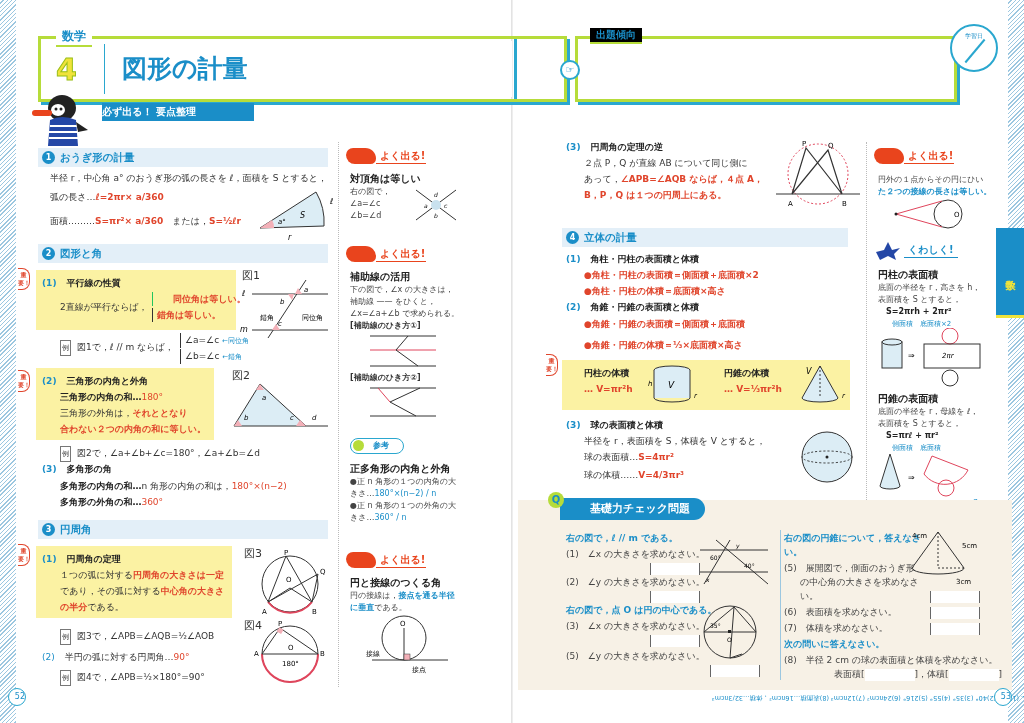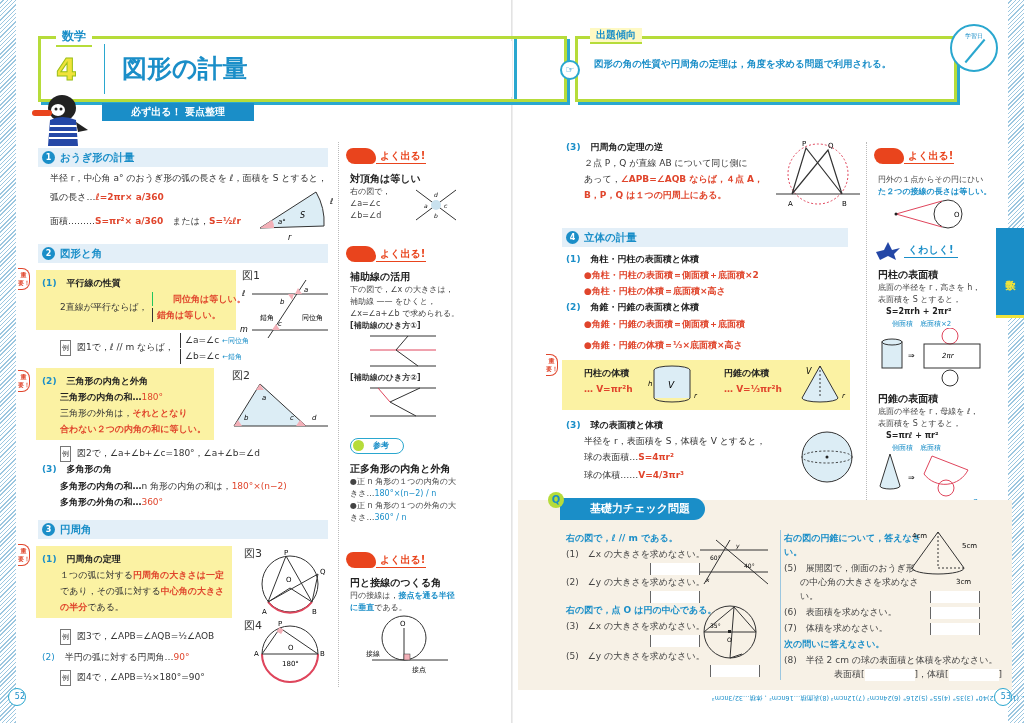--- a/index.html
+++ b/index.html
@@ -13,28 +13,28 @@
 .bold{font-weight:bold;color:#222}
 
 .hdrL{left:38px;top:36px;width:476px;height:66px;border:3px solid #b6dc3a;border-right:none;box-shadow:3px 3px 0 #2aa7cf}
 .hdrL:before{content:"";position:absolute;inset:2px;border:1px solid #fff}
 .subj{left:56px;top:28px;background:#fff;padding:0 6px;color:#1a8ec8;font-weight:bold;font-size:12px;border-bottom:2px solid #b6dc3a}
 .chnum{left:56px;top:52px;font-size:30px;font-weight:bold;color:#f0e33a;-webkit-text-stroke:1px #9bbf1a;font-family:"DejaVu Sans",sans-serif}
 .vline{left:104px;top:44px;width:1px;height:50px;background:#2aa7cf}
 .title{left:122px;top:52px;font-size:25px;font-weight:bold;color:#1a8ec8}
 .hdrR{left:575px;top:36px;width:382px;height:66px;border:3px solid #b6dc3a;box-shadow:3px 3px 0 #2aa7cf}
 .hdrR2{left:512px;top:36px;width:55px;height:66px;border:3px solid #b6dc3a;border-left:none;box-shadow:3px 3px 0 #2aa7cf}
-.trendTitle{left:590px;top:28px;background:#fef9c3;padding:0 6px;color:#1a8ec8;font-weight:bold;font-size:10px;border-bottom:2px solid #b6dc3a}
+.trendTitle{left:590px;top:28px;background:#000000;padding:0 6px;color:#1a8ec8;font-weight:bold;font-size:10px;border-bottom:2px solid #b6dc3a}
 .trendText{left:594px;top:56px;width:360px;color:#1a8ec8;font-size:9.5px;line-height:16px;font-weight:bold}
 .hand{left:560px;top:60px;width:20px;height:20px;border-radius:50%;background:#fff;border:2px solid #2aa7cf;color:#1a8ec8;font-size:10px;text-align:center;line-height:16px}
 .dateCircle{left:950px;top:24px;width:48px;height:48px;border-radius:50%;border:2px solid #2aa7cf;background:#fff}
 .dateCircle span{position:absolute;top:6px;width:100%;text-align:center;font-size:6px;color:#1a8ec8}
 .dateCircle i{position:absolute;left:22px;top:10px;width:2px;height:30px;background:#2aa7cf;transform:rotate(40deg)}
 
-.ribbon{left:102px;top:103px;width:152px;height:18px;background:#1a8ec8;color:#fff;font-weight:bold;font-size:10px;text-align:center;line-height:18px}
+.ribbon{left:102px;top:103px;width:152px;height:18px;background:#1a8ec8;color:#fff;font-weight:bold;font-size:10px;line-height:18px}
 .penguin{left:30px;top:92px;width:60px;height:54px}
 
 .sec{position:absolute;height:19px;background:#e3eff8;color:#1a8ec8;font-size:10.5px;font-weight:bold;line-height:19px;padding-left:22px}
 .sec b{position:absolute;left:4px;top:3px;width:13px;height:13px;border-radius:50%;background:#1a8ec8;color:#fff;font-size:8px;text-align:center;line-height:13px}
 .ybox{position:absolute;background:#fbf2a3}
 .line{position:absolute;font-size:9px;line-height:14px;white-space:nowrap}
 .num{color:#1a8ec8;margin-right:10px}
 .ex{display:inline-block;border:1px solid #777;font-size:7px;padding:0 1px;margin-right:6px}
 .tag{position:absolute;left:18px;width:12px;border:1px solid #e0452c;border-left:none;border-radius:0 8px 8px 0;color:#e0452c;font-size:6px;font-weight:bold;text-align:center;line-height:8px;padding:2px 0}
 .fig{position:absolute;font-size:11px}
@@ -78,21 +78,20 @@
   <path d="M20 28 Q32 22 46 28 L48 54 L18 54 Z" fill="#2447a6"></path>
   <path d="M20 34 H47 M19 40 H48 M19 46 H48" stroke="#fff" stroke-width="2"></path>
   <path d="M46 30 L58 38 L48 40 Z" fill="#222"></path>
 </svg>
 
 <div class="abs hdrR2"></div>
 <div class="abs hdrR"></div>
 <div class="abs trendTitle">出題傾向</div>
 <div class="abs hand">☞</div>
 <div class="abs trendText">
-  <div>図形の角の性質や円周角の定理は，角度を求める問題で利用される。</div>
 </div>
 <div class="abs dateCircle">
   <span>学習日</span>
     <i></i>
 </div>
 <div class="abs sideTab">数学</div>
 
 <div class="sec" style="left:38px;top:148px;width:290px">
   <b>1</b><span>おうぎ形の計量</span>
 </div>

